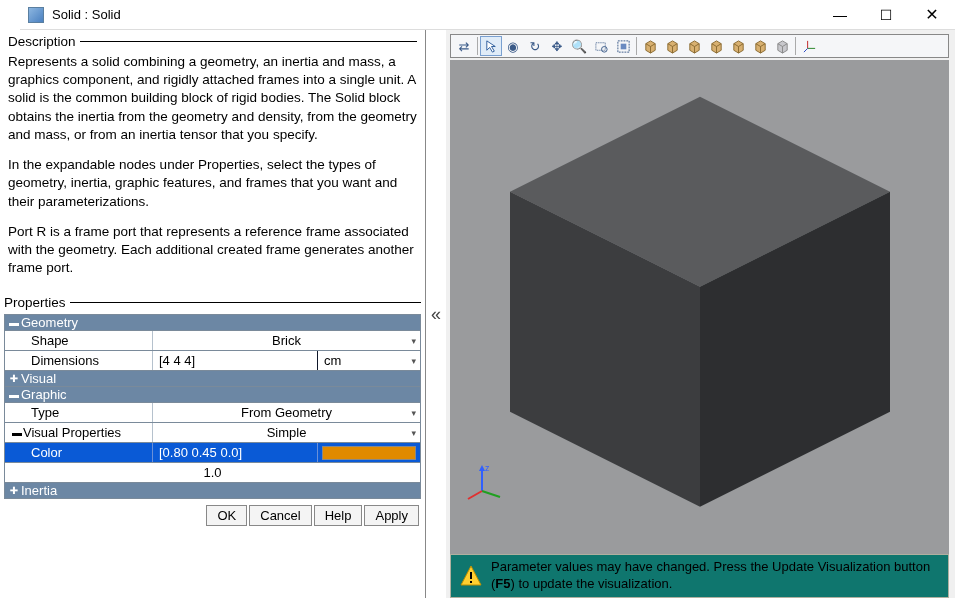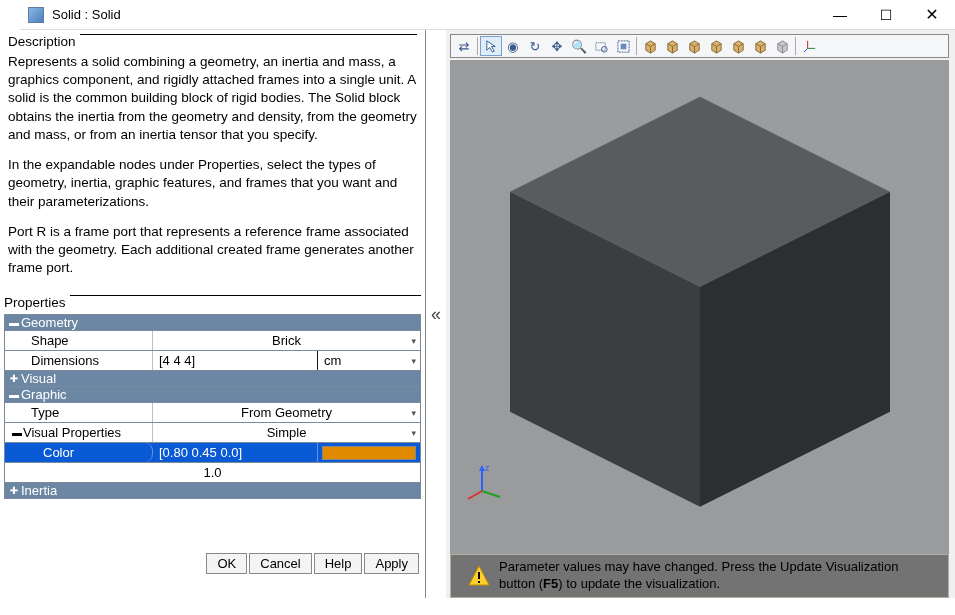--- a/index.html
+++ b/index.html
@@ -14,61 +14,61 @@
 .titlebar .win-btn.close { font-size: 16px; }
 
 
 .main { display: flex; height: 568px; }
 .left-pane { width: 426px; display: flex; flex-direction: column; border-right: 1px solid #888; }
 .splitter { width: 20px; display: flex; align-items: center; justify-content: center; color: #444; font-size: 18px; }
 .right-pane { flex: 1; display: flex; flex-direction: column; background: #f0f0f0; padding: 4px 6px 0 0; }
 
 
 .desc-section { padding: 4px 8px 6px 8px; }
-.section-head { display: flex; align-items: flex-start; font-size: 13.5px; margin-bottom: 4px; }
+.section-head { display: flex; align-items: center; font-size: 13.5px; margin-bottom: 4px; }
 .section-head .label { margin-right: 4px; }
 .section-head .line { flex: 1; height: 1px; background: #000; }
 .desc-body p { font-size: 13.5px; line-height: 1.35; margin-bottom: 12px; }
 
 .props-section { padding: 0 4px 2px 4px; }
 .props-table { border: 1px solid #7a8a9a; font-size: 13px; }
 .props-row { display: flex; align-items: stretch; border-bottom: 1px solid #7a8a9a; background: #fff; }
 .props-row:last-child { border-bottom: none; }
 .props-row.header { background: #6c87a4; color: #fff; }
 .props-row.header .exp { color: #fff; }
 .props-row.selected { background: #0a5ad6; color: #fff; }
 .props-row.sub .col1 { padding-left: 26px; }
-.props-row.sub2 .col1 { padding-left: 38px; border-radius: 8px; }
+.props-row.sub2 .col1 { padding-left: 26px; }
 .exp { width: 16px; display: flex; align-items: center; justify-content: center; font-size: 10px; padding-left: 2px; }
 .col1 { width: 148px; padding: 2px 6px; border-right: 1px solid #b5c1cd; display: flex; align-items: center; }
 .col2 { flex: 1; padding: 2px 6px; display: flex; align-items: center; position: relative; justify-content: center; }
 .col2.split { padding: 0; }
 .col2.split .val { flex: 1; padding: 2px 6px; border-right: 1px solid #0f172a; }
 .col2.split .unit { width: 102px; padding: 2px 6px; position: relative; }
 .dd-arrow { position: absolute; right: 4px; top: 50%; transform: translateY(-50%); font-size: 9px; color: #555; }
 .swatch { width: 100px; height: 14px; background: #e08a00; border: 1px solid #888; }
 .color-val { flex: 1; }
 
 
 .btn-row { padding: 4px 6px; display: flex; justify-content: flex-end; gap: 2px; }
-.btn { border: 1px solid #888; background: #f4f4f4; padding: 2px 10px; font-size: 13px; margin-top: 48px; }
+.btn { border: 1px solid #888; background: #f4f4f4; padding: 2px 10px; font-size: 13px; }
 
 
 .toolbar { height: 24px; background: #f5f6f8; border: 1px solid #888; display: flex; align-items: center; padding: 0 2px; gap: 0; margin-left: 4px; }
 .tool-btn { width: 22px; height: 20px; display: flex; align-items: center; justify-content: center; font-size: 13px; color: #3a5a88; }
 .tool-sep { width: 1px; height: 18px; background: #aaa; margin: 0 2px; }
 .tool-btn svg { width: 15px; height: 15px; }
 
 
 .viewport { flex: 1; background: #9a9b9d; margin: 2px 0 0 4px; position: relative; overflow: hidden; }
 .cube-wrap { position: absolute; left: 50%; top: 50%; transform: translate(-50%, -52%); }
 .axes { position: absolute; left: 14px; bottom: 50px; }
 
 
-.notice { display: flex; align-items: center; background: #737373; border: 1px solid #b0b0a0; padding: 4px 16px; margin: 0 0 0 4px; font-size: 13px; line-height: 1.3; }
+.notice { display: flex; align-items: center; background: #0f766e; border: 1px solid #b0b0a0; padding: 4px 8px; margin: 0 0 0 4px; font-size: 13px; line-height: 1.3; }
 .notice .warn-icon { width: 24px; height: 24px; margin-right: 8px; flex-shrink: 0; }
 .notice .msg { flex: 1; }
 .notice b { font-weight: bold; }
 </style>
 </head>
 <body>
 
 <div class="titlebar">
   <div class="app-icon"></div>
   <div class="title">Solid : Solid</div>

